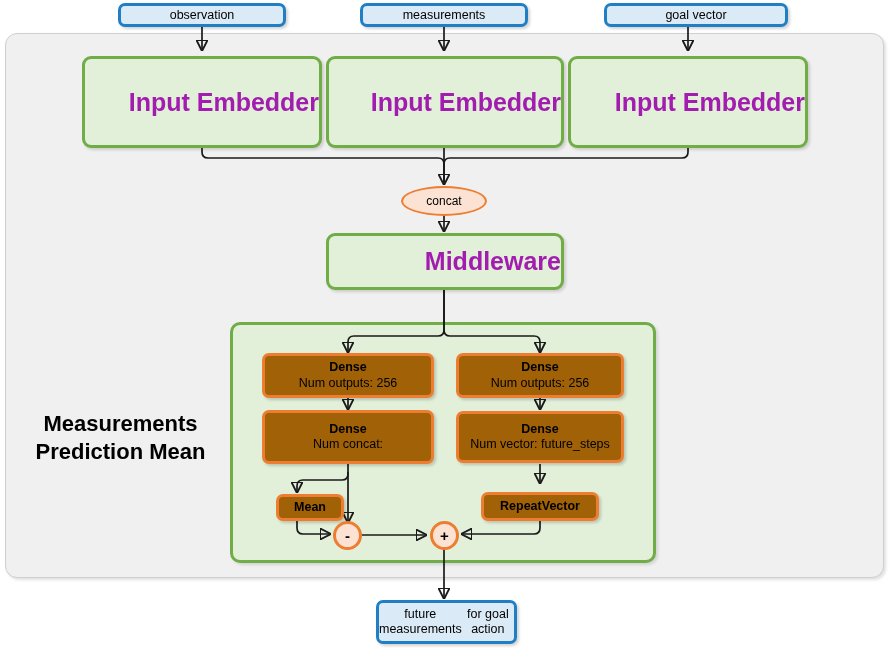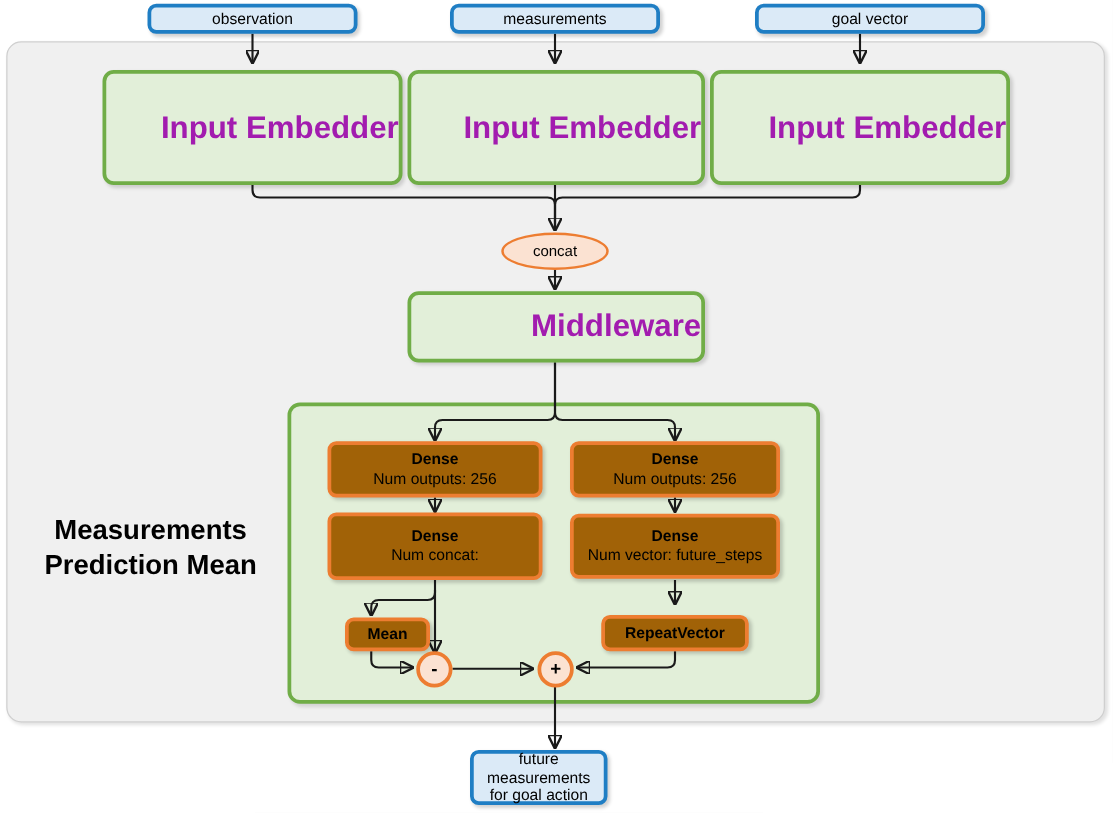--- a/index.html
+++ b/index.html
@@ -240,18 +240,18 @@
   </div>
 
   <div class="abs orange-box" style="left:481px; top:492px; width:118px; height:29px;">
     <span class="ttl">RepeatVector</span>
   </div>
 
   <div class="abs op-circle" style="left:430px; top:521px; width:29px; height:29px;">
     <span>+</span>
   </div>
 
-  <div class="abs io-box" style="left:376px; top:600px; width:110px; height:44px; flex-direction:column;">
+  <div class="abs io-box" style="left:376px; top:600px; width:141px; height:44px; ">
     <span>future measurements</span>
     <span>for goal action</span>
   </div>
 
 </div>
 
 </body></html>

